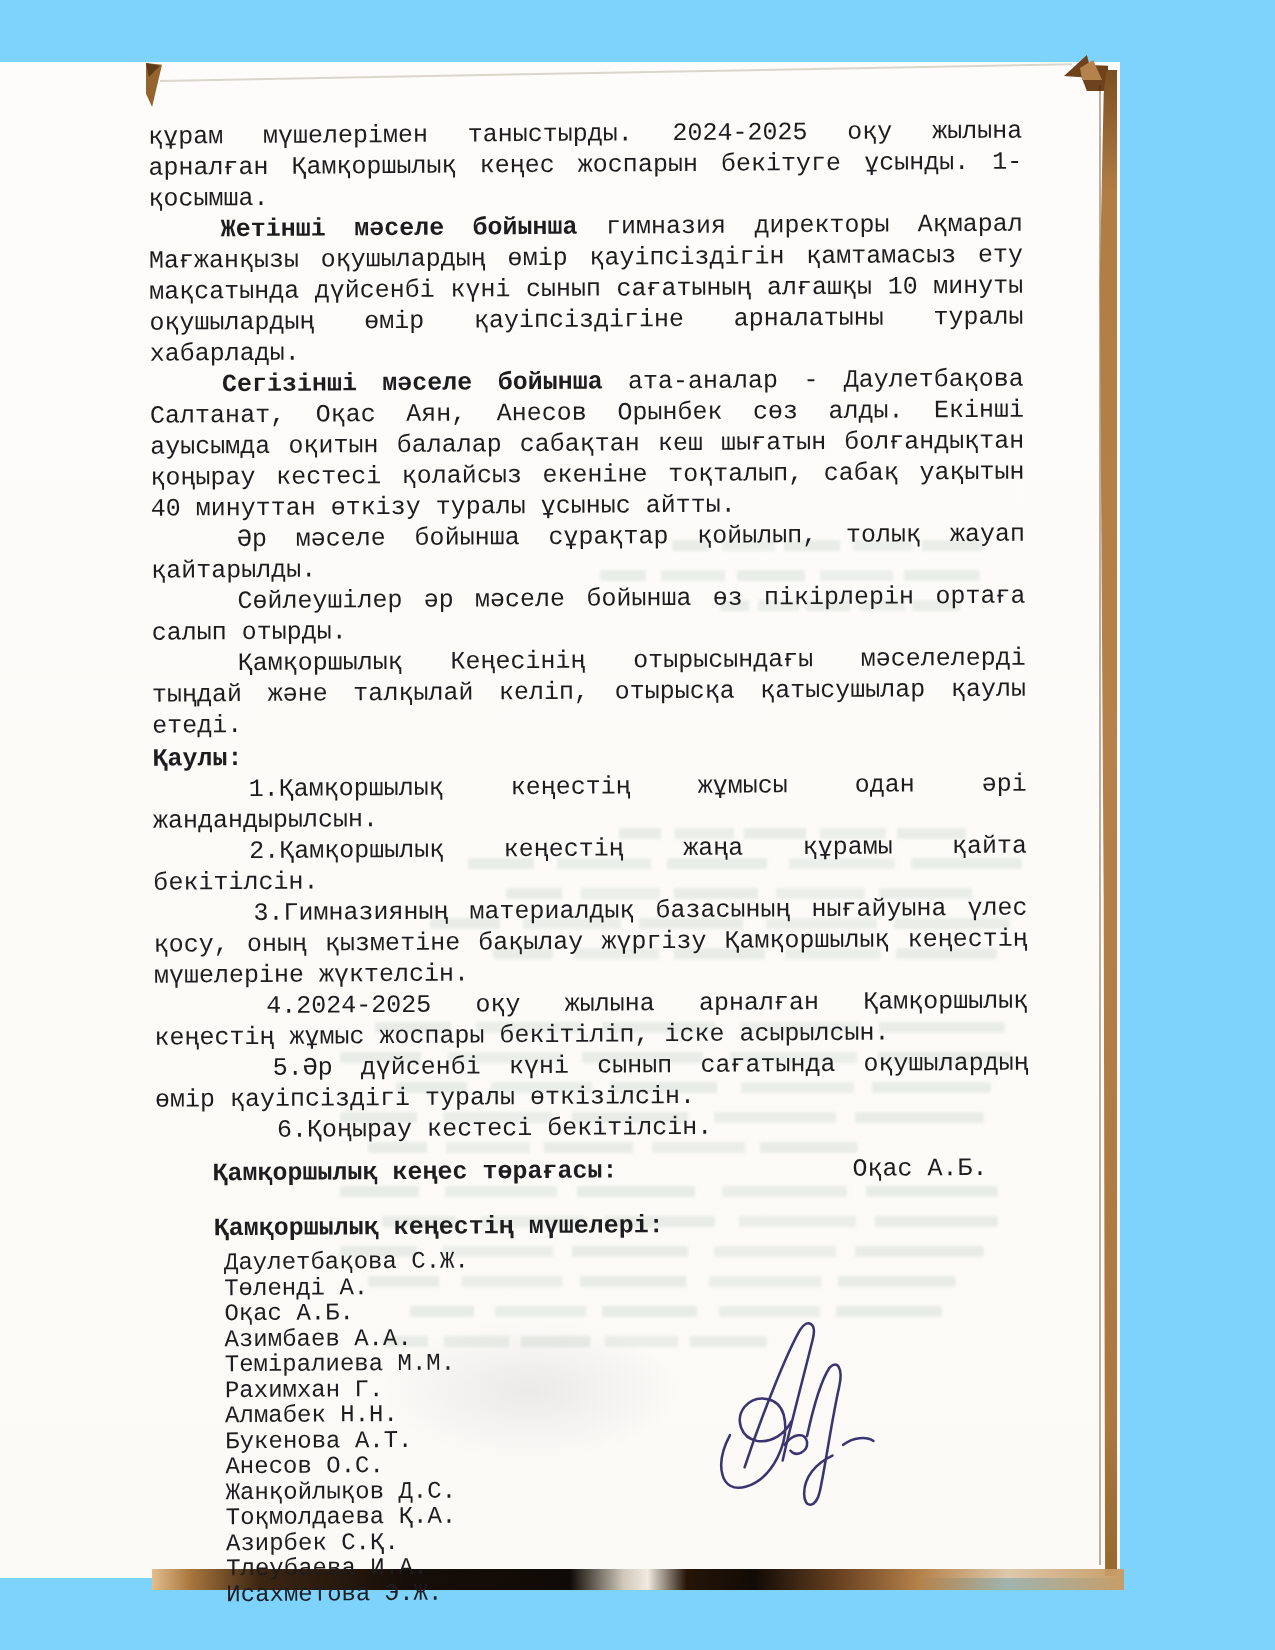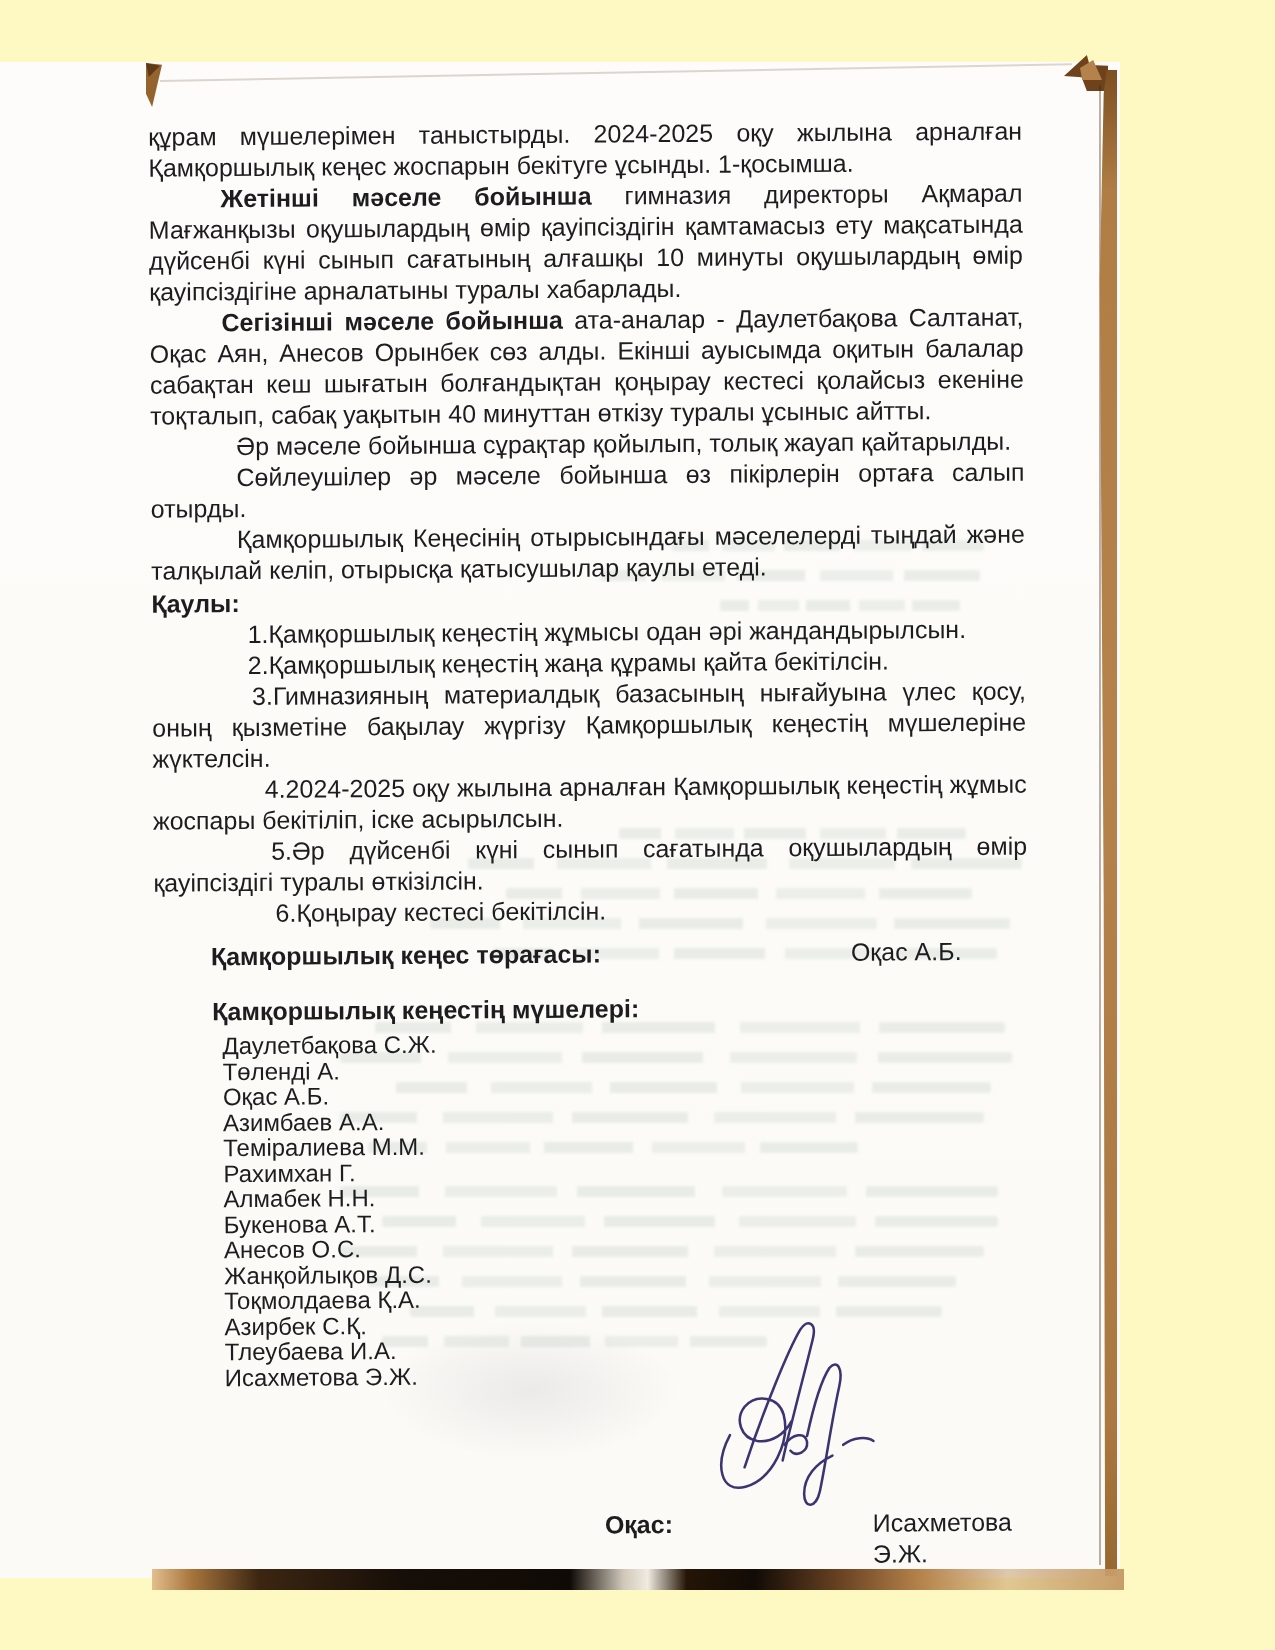--- a/index.html
+++ b/index.html
@@ -1,17 +1,17 @@
 <!DOCTYPE html>
 <html><head>
 <meta charset="utf-8">
 <style>
   html,body{margin:0;padding:0;background:#ffffff;}
-  .scan{position:relative;width:1275px;height:1650px;background:#fef9c3;overflow:hidden;
-        font-family:Liberation Sans, sans-serif;}
+  .scan{position:relative;width:1275px;height:1650px;background:#7dd3fc;overflow:hidden;
+        font-family:Liberation Mono, monospace;}
   .paper{position:absolute;left:0;top:62px;width:1120px;height:1516px;
          background:linear-gradient(180deg,#fdfcfa 0%,#fcfbf8 50%,#fbfaf7 100%);}
   
   .edge-top{position:absolute;left:160px;top:80px;width:912px;height:2px;background:#dad6cd;
             transform:rotate(-1.05deg);transform-origin:left center;}
   .corner-tl{position:absolute;left:146px;top:63px;width:16px;height:44px;background:#94632e;
              clip-path:polygon(0 0,100% 4%,38% 100%,0 70%);}
   .corner-tl-dark{position:absolute;left:146px;top:63px;width:14px;height:14px;background:#5e3a18;
              clip-path:polygon(0 0,100% 20%,20% 100%);}
   .corner-tr{position:absolute;left:1064px;top:55px;width:44px;height:36px;background:#6e421d;

